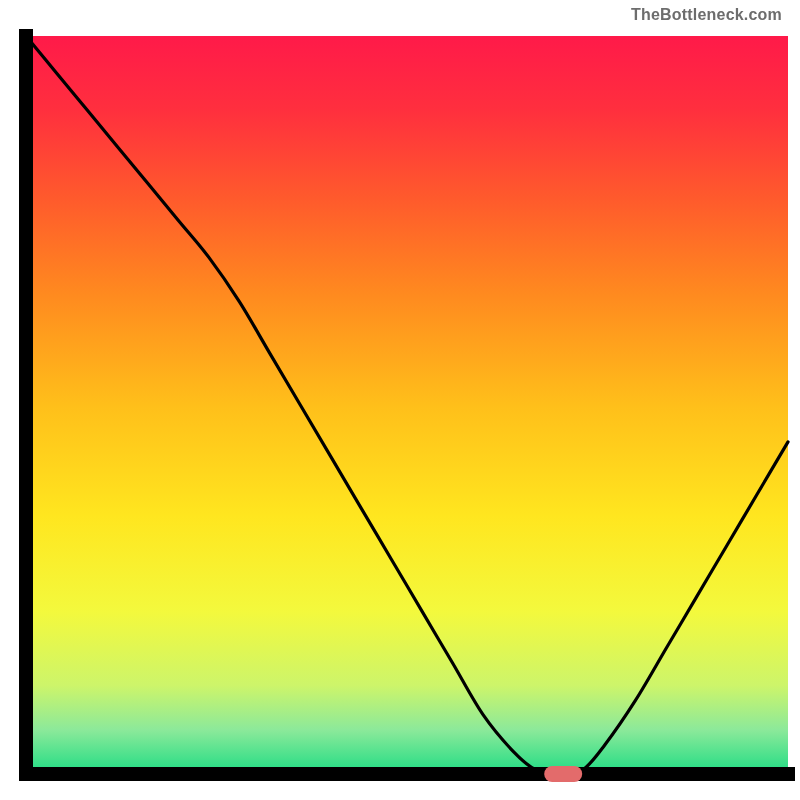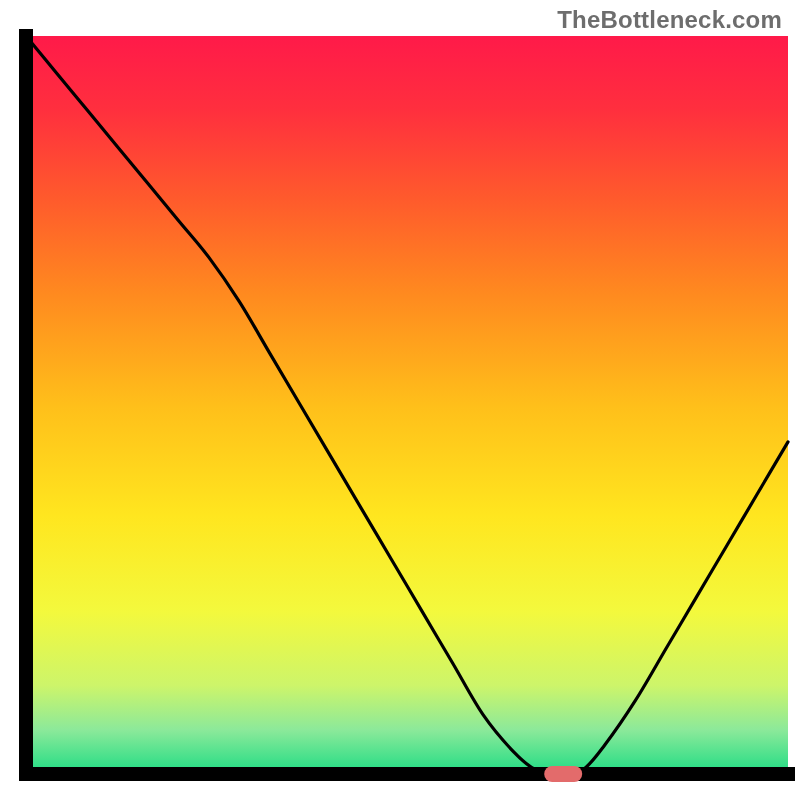--- a/index.html
+++ b/index.html
@@ -13,21 +13,21 @@
   }
   .wrap {
     position: relative;
     width: 800px;
     height: 800px;
   }
   .watermark {
     position: absolute;
     top: 6px;
     right: 18px;
-    font-size: 24px;
+    font-size: 16px;
     font-weight: 600;
     color: #6d6d6d;
     letter-spacing: 0.2px;
   }
   svg.chart {
     position: absolute;
     left: 0;
     top: 0;
     width: 800px;
     height: 800px;

